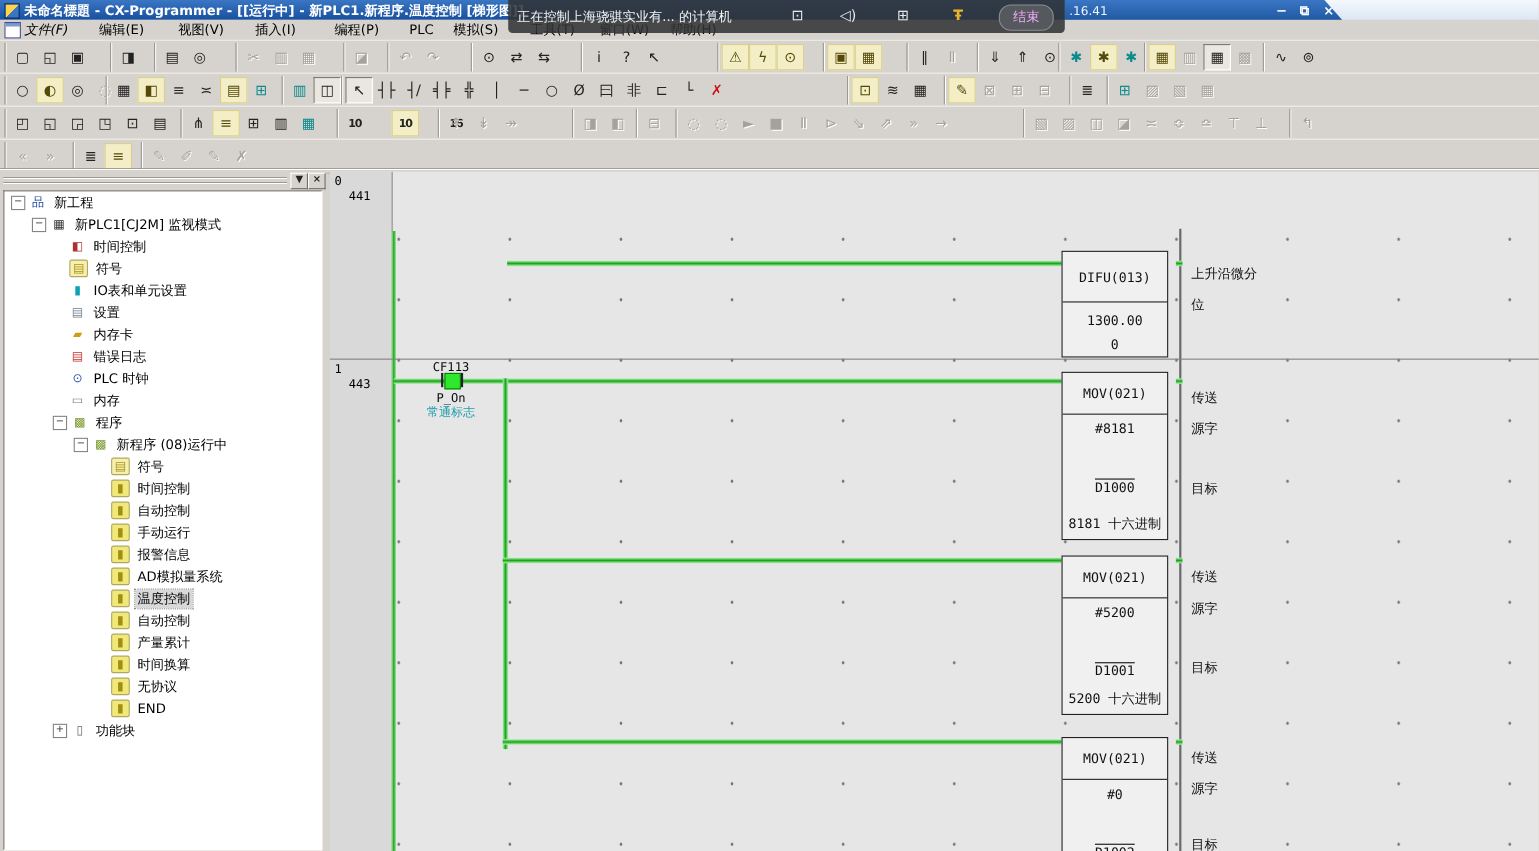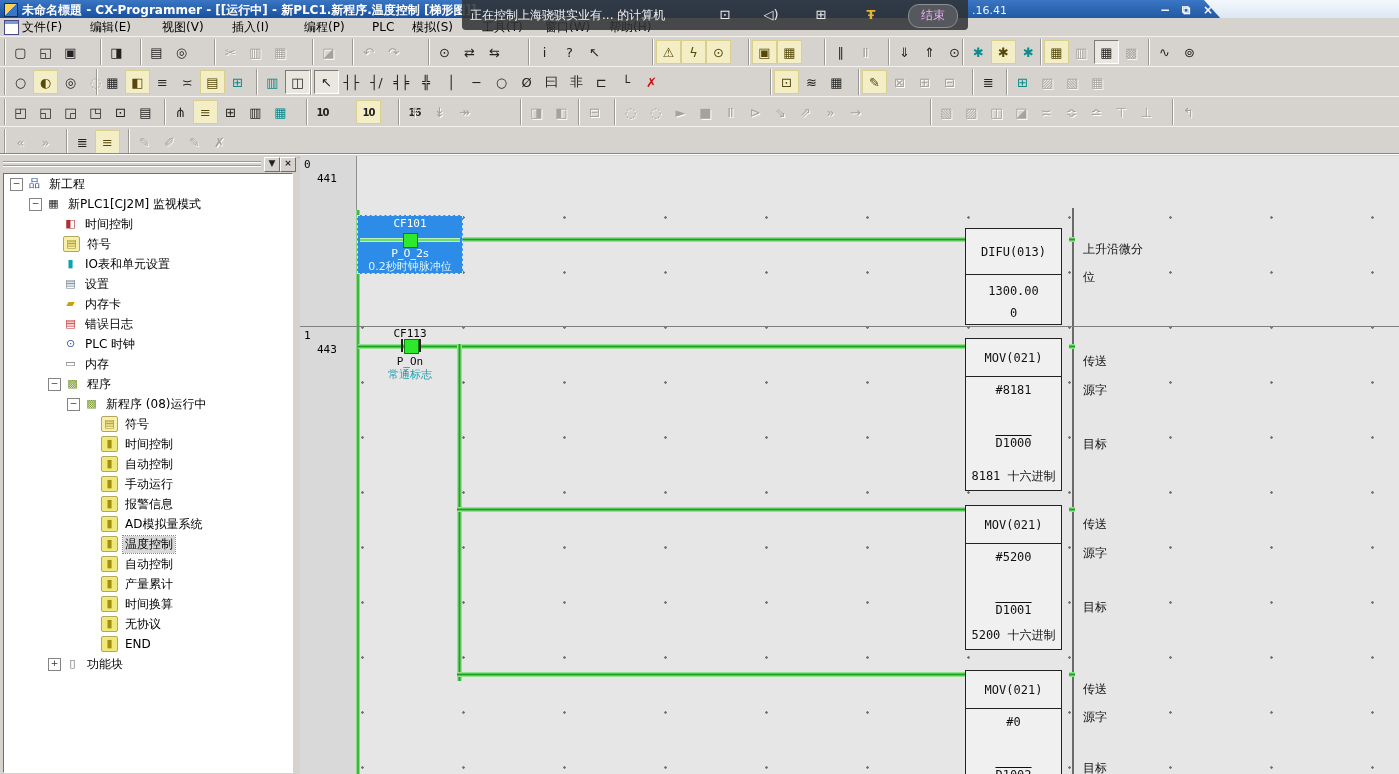--- a/index.html
+++ b/index.html
@@ -84,21 +84,21 @@
 <div id="tb-corner"></div>
 <div id="tb-right">
   <span id="ip-text">.16.41</span>
   <span class="winbtn" style="left:188px">−</span>
   <span class="winbtn" style="left:209px">⧉</span>
   <span class="winbtn" style="left:231px">×</span>
 </div>
 
 <div id="menubar">
   <span id="mdi-icon"></span>
-<span class="mitem" style="left: 22px;">文件(F)</span>
+<span class="mitem" style="left: 22px; font-style: italic;">文件(F)</span>
     <span class="mitem" style="left: 90px;">编辑(E)</span>
     <span class="mitem" style="left: 162px;">视图(V)</span>
     <span class="mitem" style="left: 232px;">插入(I)</span>
     <span class="mitem" style="left: 304px;">编程(P)</span>
     <span class="mitem" style="left: 372px;">PLC</span>
     <span class="mitem" style="left: 412px;">模拟(S)</span>
     <span class="mitem" style="left: 482px;">工具(T)</span>
     <span class="mitem" style="left: 545px;">窗口(W)</span>
     <span class="mitem" style="left: 609px;">帮助(H)</span>
   </div>
@@ -459,27 +459,20 @@
     <span class="mnum" style="left:4px;top:173px">1</span>
     <span class="mnum" style="left:17px;top:187px">443</span>
   </div>
 
 
   <div id="lbus"></div>
   <div id="rbus"></div>
 
   <div class="gline" style="left:161px;top:81px;width:515px"></div>
   <div class="gline" style="left:769px;top:81px;width:6px"></div>
-  <div id="contact0">
-    <span class="cname">CF101</span>
-    <span class="cline"></span>
-    <span class="csq"></span>
-    <span class="caddr">P_0_2s</span>
-    <span class="ccmt">0.2秒时钟脉冲位</span>
-  </div>
   <div class="ibox" id="difu" style="top:72px;height:95px">
     <div class="btitle">DIFU(013)</div>
     <span class="bop" style="top:55px">1300.00</span>
     <span class="bval" style="bottom:4px">0</span>
   </div>
   <span class="lcmt" style="top:85px">上升沿微分</span>
   <span class="lcmt" style="top:113px">位</span>
 
   <div class="rsep" style="top:170px"></div>
 

